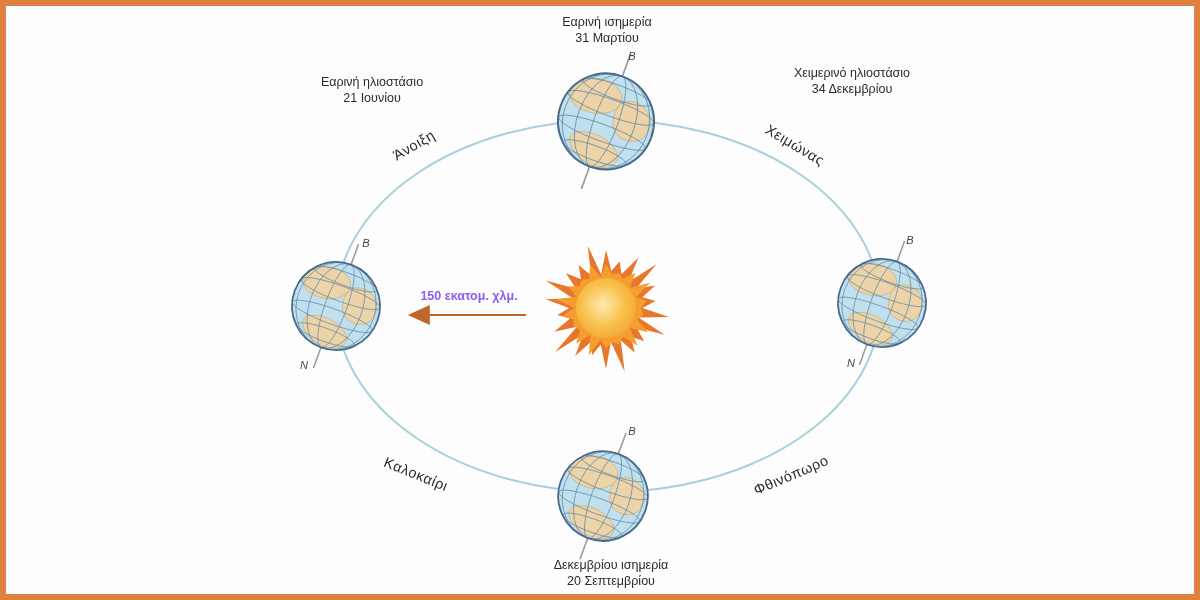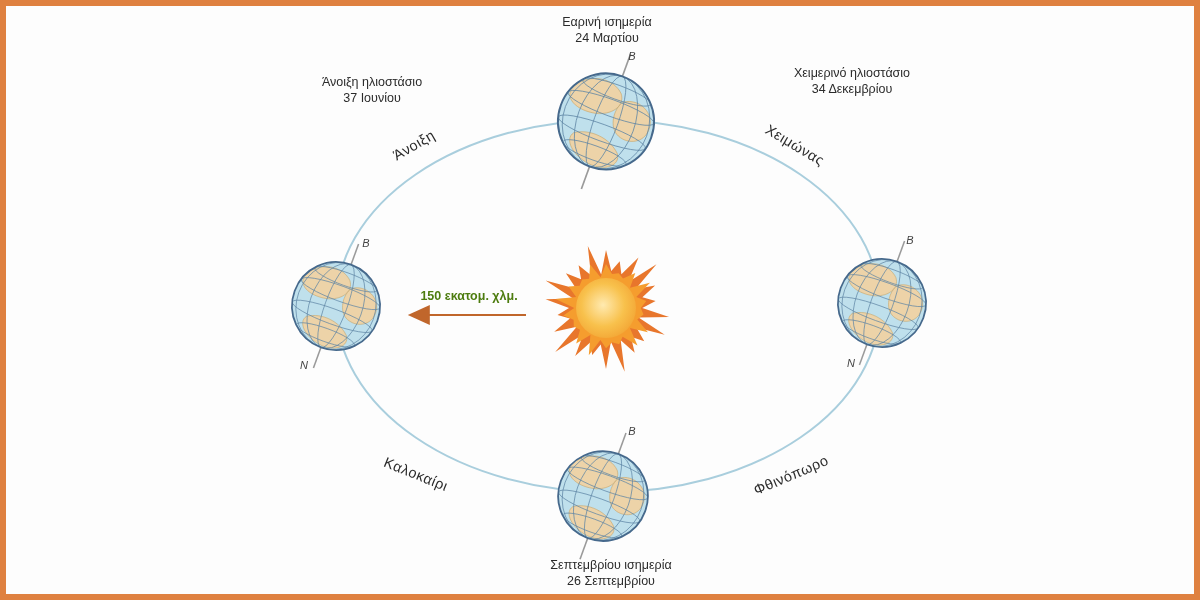--- a/index.html
+++ b/index.html
@@ -27,21 +27,21 @@
   .globe-axis    { stroke: #9a9a9a; stroke-width: 1.4; }
   .globe-water   { fill: var(--earth-water, #bfe0ec); }
   .globe-outline { fill: none; stroke: #46698c; stroke-width: 1.6; }
   .globe-land    { fill: var(--earth-land, #edd3a8); stroke: #c9a76b; stroke-width: 0.5; }
   .globe-grid ellipse { fill: none; stroke: #5e85a5; stroke-width: 0.6; }
 
   .label { position: absolute; transform: translate(-50%, -50%); white-space: nowrap; text-align: center; }
   .cap   { font-size: 12.5px; line-height: 16px; }
   .season{ font-size: 14.5px; letter-spacing: 0.5px; }
   .pole  { font-size: 11px; color: #444; font-style: italic; }
-  .dist  { font-size: 12.5px; font-weight: bold; color: #4d7c0f; }
+  .dist  { font-size: 12.5px; font-weight: bold; color: #8b5cf6; }
 
   
   #lbl-top        { left: 601px; top: 24px; }
   #lbl-left-sol   { left: 366px; top: 84px; }
   #lbl-right-sol  { left: 846px; top: 75px; }
   #lbl-bottom     { left: 605px; top: 567px; }
 
   
   #season-spring  { left: 408px; top: 139px; transform: translate(-50%,-50%) rotate(-30deg); }
   #season-winter  { left: 789px; top: 139px; transform: translate(-50%,-50%) rotate(31deg); }
@@ -110,36 +110,36 @@
     <line class="arrow-line" x1="520" y1="309" x2="404" y2="309" marker-end="url(#arrowhead)"></line>
 
     <use href="#globe" x="540" y="41" width="120" height="148.8"></use>
     <use href="#globe" x="275" y="231.8" width="110" height="136.4"></use>
     <use href="#globe" x="821" y="228.8" width="110" height="136.4"></use>
     <use href="#globe" x="541" y="420.6" width="112" height="138.9"></use>
   </svg>
 
   <div id="lbl-top" class="label cap">
     <div>Εαρινή ισημερία</div>
-    <div>24 Μαρτίου</div>
+    <div>31 Μαρτίου</div>
   </div>
 
   <div id="lbl-left-sol" class="label cap">
-    <div>Άνοιξη ηλιοστάσιο</div>
-    <div>37 Ιουνίου</div>
+    <div>Εαρινή ηλιοστάσιο</div>
+    <div>21 Ιουνίου</div>
   </div>
 
   <div id="lbl-right-sol" class="label cap">
     <div>Χειμερινό ηλιοστάσιο</div>
     <div>34 Δεκεμβρίου</div>
   </div>
 
   <div id="lbl-bottom" class="label cap">
-    <div>Σεπτεμβρίου ισημερία</div>
-    <div>26 Σεπτεμβρίου</div>
+    <div>Δεκεμβρίου ισημερία</div>
+    <div>20 Σεπτεμβρίου</div>
   </div>
 
   <div id="season-spring" class="label season">Άνοιξη</div>
   <div id="season-winter" class="label season">Χειμώνας</div>
   <div id="season-summer" class="label season">Καλοκαίρι</div>
   <div id="season-autumn" class="label season">Φθινόπωρο</div>
 
   <div id="pole-top-b" class="label pole">B</div>
   <div id="pole-left-b" class="label pole">B</div>
   <div id="pole-left-n" class="label pole">N</div>

